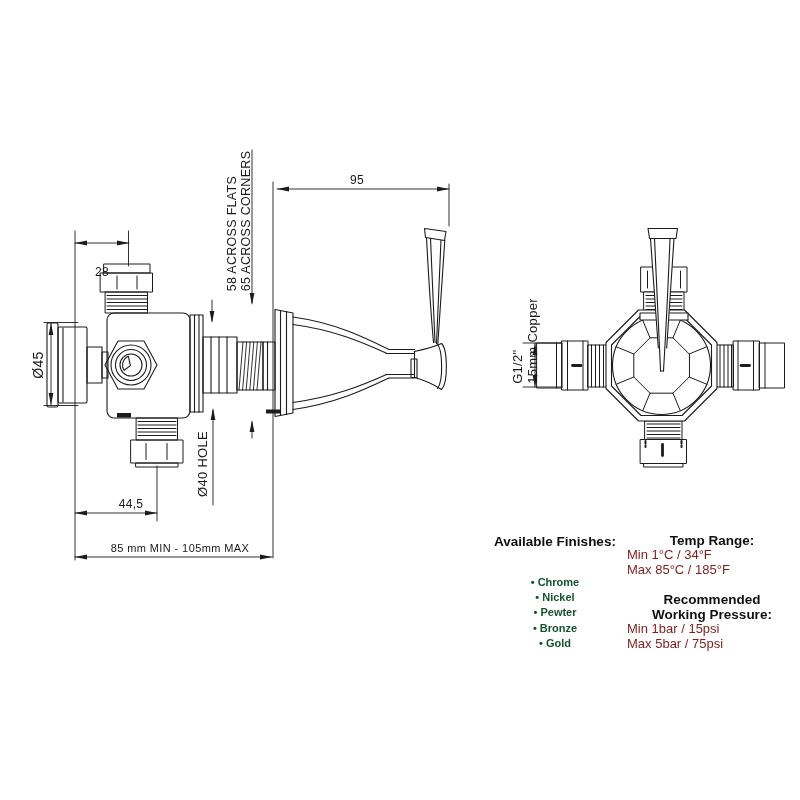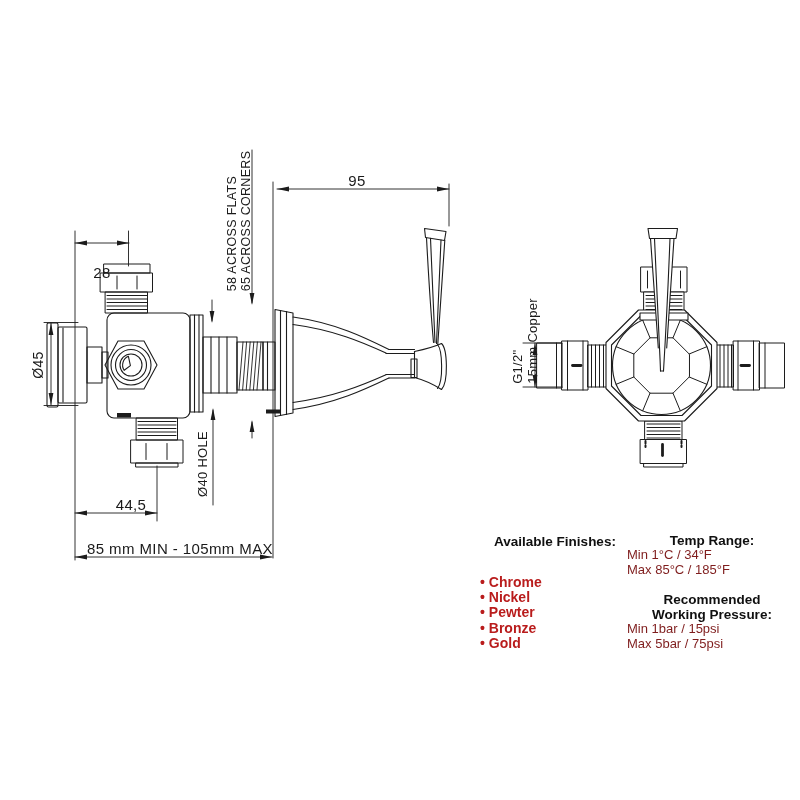--- a/index.html
+++ b/index.html
@@ -3,35 +3,35 @@
 <meta charset="utf-8">
 <style>
   html,body{margin:0;padding:0;background:#ffffff;}
   .canvas{
     position:relative;width:800px;height:800px;background:#ffffff;
     font-family:"Liberation Sans","DejaVu Sans",sans-serif;color:#141414;overflow:hidden;
   }
   svg{position:absolute;left:0;top:0;}
   .dim{
     position:absolute;transform:translate(-50%,-50%);
-    font-size:15px;color:#1a1a1a;white-space:nowrap;letter-spacing:.3px;
+    font-size:12px;color:#1a1a1a;white-space:nowrap;letter-spacing:.3px;
   }
-  .dim.big{font-size:15px;letter-spacing:.4px;}
+  .dim.big{font-size:11px;letter-spacing:.4px;}
   .dim.left-anchor{transform:translate(0,-50%);}
   .vlabel{
     position:absolute;transform:translate(-50%,-50%) rotate(-90deg);
     font-size:12.5px;color:#1a1a1a;white-space:nowrap;letter-spacing:.3px;line-height:13.5px;
     text-align:left;
   }
   .vlabel.one{font-size:14px;}
   .spec-title{font-weight:bold;font-size:13.5px;color:#101010;text-align:center;}
   .spec-line{font-size:13px;color:#7f1d1d;line-height:14.6px;}
   .finish-list{list-style:none;margin:0;padding:0;}
   .finish-list li{
-    font-weight:bold;font-size:14px;line-height:15.2px;color:#b91c1c;
+    font-weight:bold;font-size:11px;line-height:15.2px;color:#14532d;text-align:center;
   }
   .finish-list li::before{content:"•  ";}
   .col-left{position:absolute;left:480px;top:534px;width:150px;}
   .col-left .finish-list{margin-top:26px;}
   .col-right{position:absolute;left:627px;top:533px;width:170px;}
   .gap{height:15px;}
 </style>
 </head>
 <body>
 

